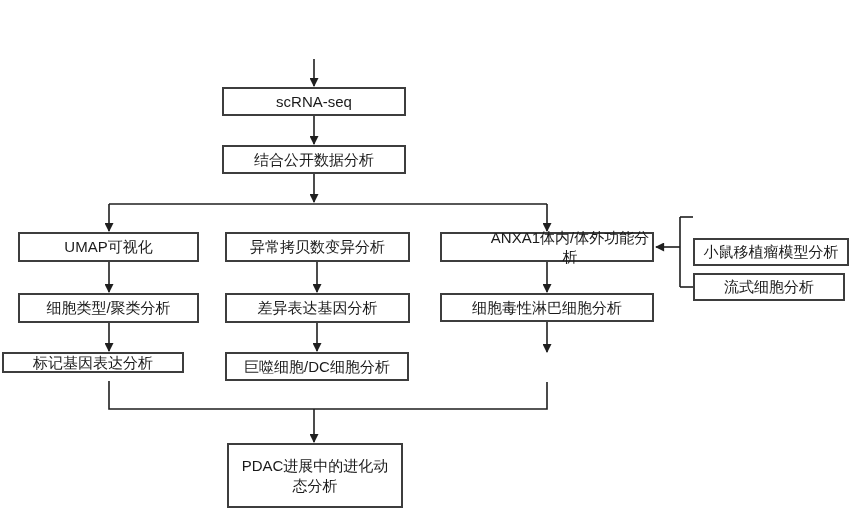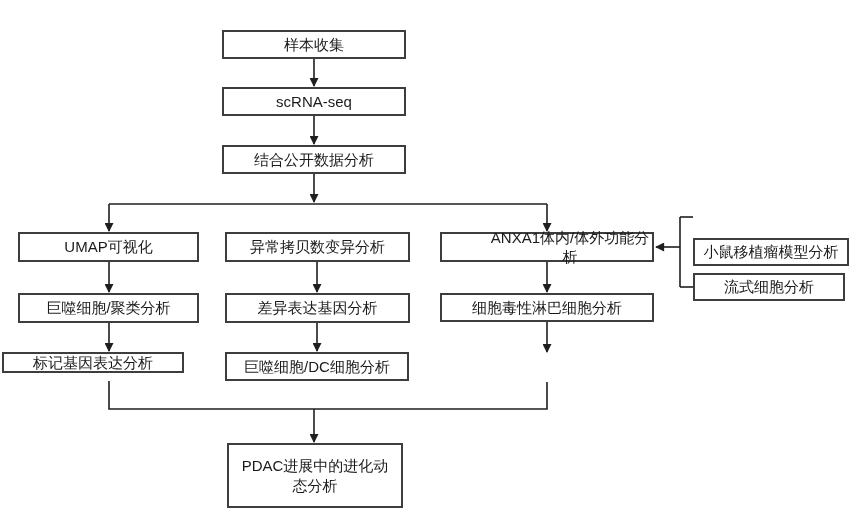--- a/index.html
+++ b/index.html
@@ -90,26 +90,25 @@
 
     <line x1="680" y1="217" x2="680" y2="287" stroke="#1f1f1f" stroke-width="1.6"></line>
     <line x1="693" y1="217" x2="680" y2="217" stroke="#1f1f1f" stroke-width="1.6"></line>
     <line x1="693" y1="287" x2="680" y2="287" stroke="#1f1f1f" stroke-width="1.6"></line>
     <line x1="680" y1="247" x2="656" y2="247" stroke="#1f1f1f" stroke-width="1.6" marker-end="url(#arrowhead)"></line>
 
     <polyline points="109,381 109,409 547,409 547,382" fill="none" stroke="#1f1f1f" stroke-width="1.6"></polyline>
     <line x1="314" y1="409" x2="314" y2="442" stroke="#1f1f1f" stroke-width="1.6" marker-end="url(#arrowhead)"></line>
   </svg>
 
-  <div class="node" id="n-sample">样本收集</div>
   <div class="node" id="n-scrna">scRNA-seq</div>
   <div class="node" id="n-public">结合公开数据分析</div>
 
   <div class="node" id="n-umap">UMAP可视化</div>
-  <div class="node" id="n-celltype">巨噬细胞/聚类分析</div>
+  <div class="node" id="n-celltype">细胞类型/聚类分析</div>
   <div class="node" id="n-marker">标记基因表达分析</div>
 
   <div class="node" id="n-deg">差异表达基因分析</div>
   <div class="node" id="n-cnv">异常拷贝数变异分析</div>
   <div class="node" id="n-macro">巨噬细胞/DC细胞分析</div>
 
   <div class="node" id="n-anxa1">ANXA1体内/体外功能分析</div>
   <div class="node" id="n-ctl">细胞毒性淋巴细胞分析</div>
 
   <div class="node" id="n-mouse">小鼠移植瘤模型分析</div>

